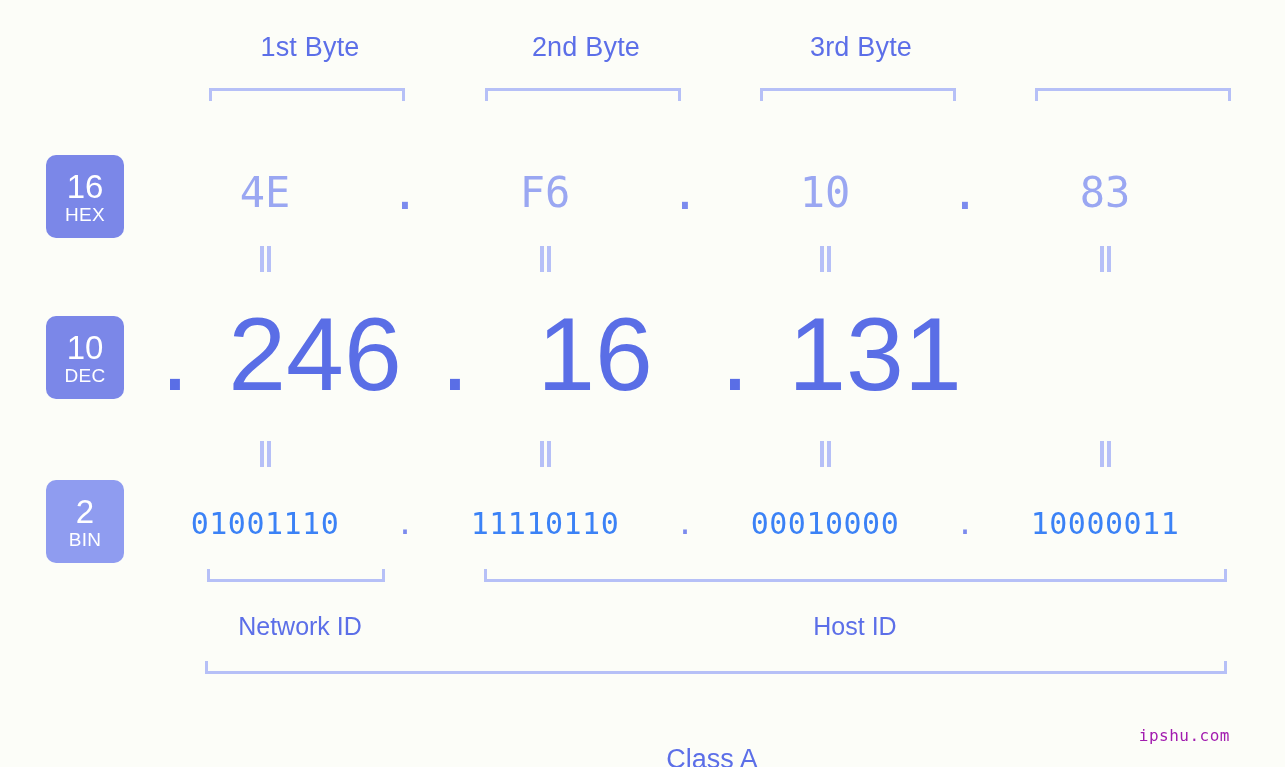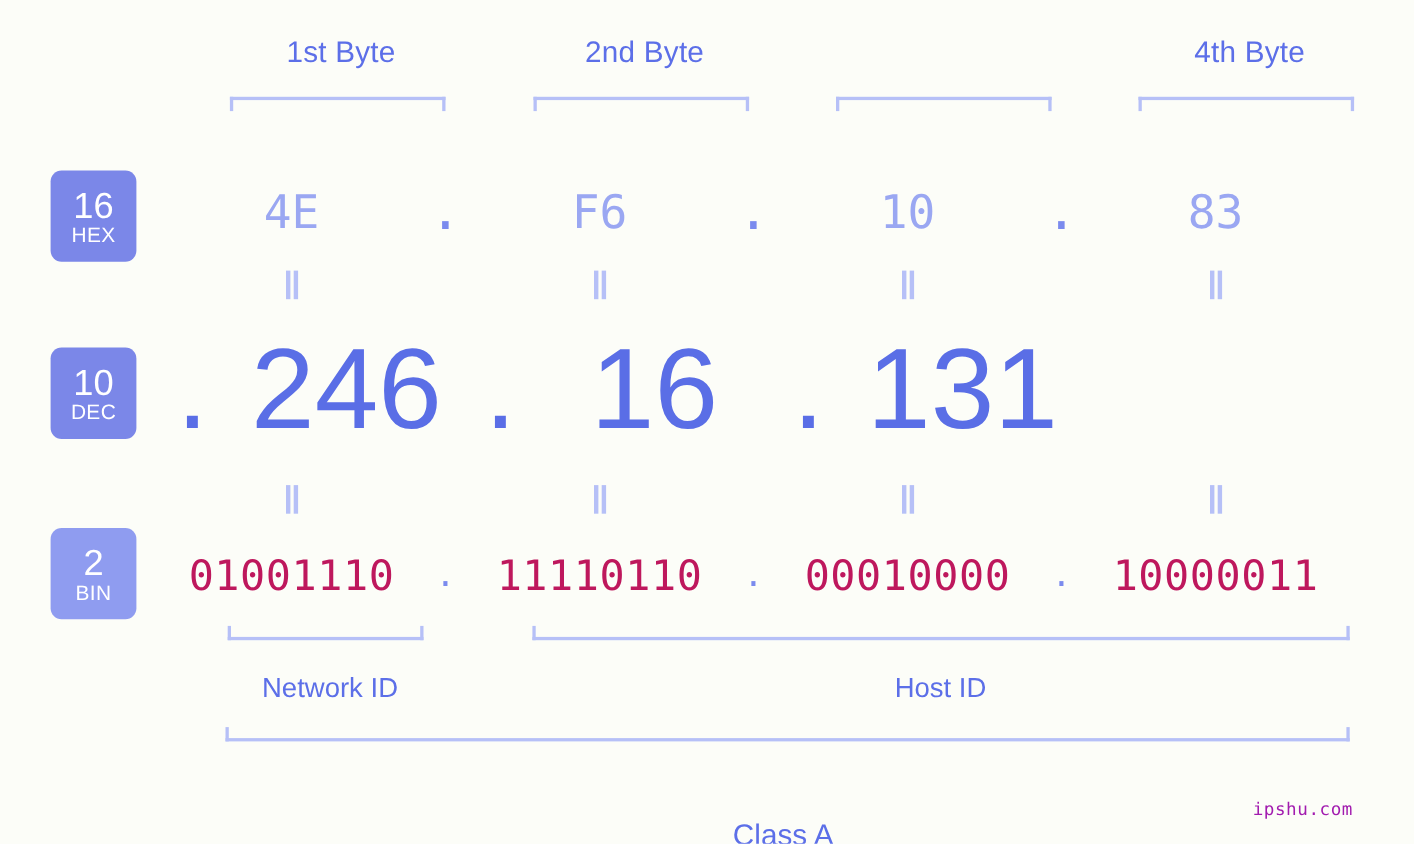--- a/index.html
+++ b/index.html
@@ -121,22 +121,22 @@
     font-size: 104px;
     color: #5a6ee6;
     font-family: "Liberation Sans", sans-serif;
     line-height: 1.05;
   }
 
   
   .row-bin { top: 498px; height: 50px; }
   .row-bin .cell {
     width: 230px;
-    font-size: 38px;
-    color: #be185d;
+    font-size: 30px;
+    color: #3b82f6;
     font-family: "DejaVu Sans Mono", monospace;
     letter-spacing: 0.5px;
   }
   .row-bin .sep {
     width: 50px;
     font-size: 30px;
     color: #7b8bee;
     font-family: "DejaVu Sans Mono", monospace;
   }
 
@@ -196,21 +196,21 @@
     letter-spacing: 0.5px;
   }
 </style>
 </head>
 <body>
 
 <div class="stage">
 
   <div class="byte-head" style="left:180px;">1st Byte</div>
   <div class="byte-head" style="left:456px;">2nd Byte</div>
-  <div class="byte-head" style="left:1006px;">4th Byte</div>
+  <div class="byte-head" style="left:731px;">3rd Byte</div>
 
   <div class="bracket bracket-down" style="left:209px; top:88px; width:196px;"></div>
   <div class="bracket bracket-down" style="left:485px; top:88px; width:196px;"></div>
   <div class="bracket bracket-down" style="left:760px; top:88px; width:196px;"></div>
   <div class="bracket bracket-down" style="left:1035px; top:88px; width:196px;"></div>
 
   <div class="badge" style="top:155px; background:#7b87e8;">
     <span class="num">16</span>
     <span class="abbr">HEX</span>
   </div>

